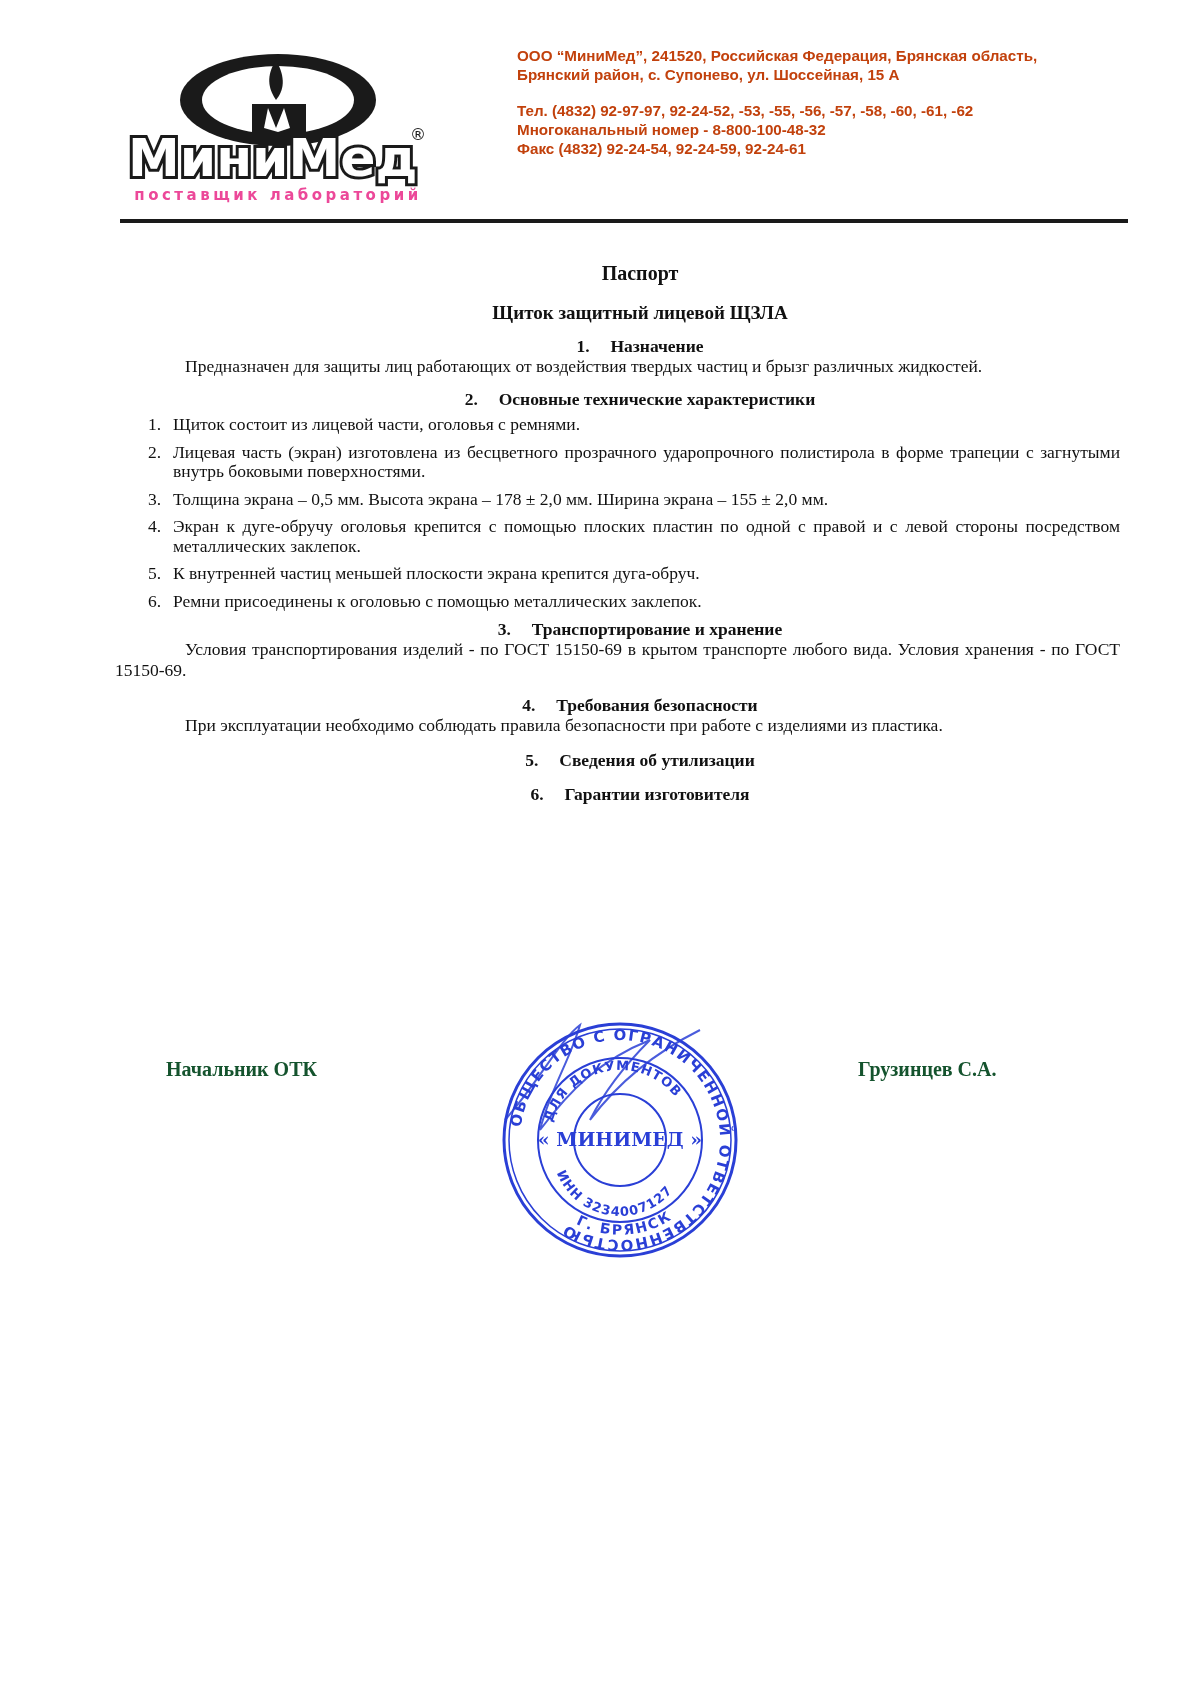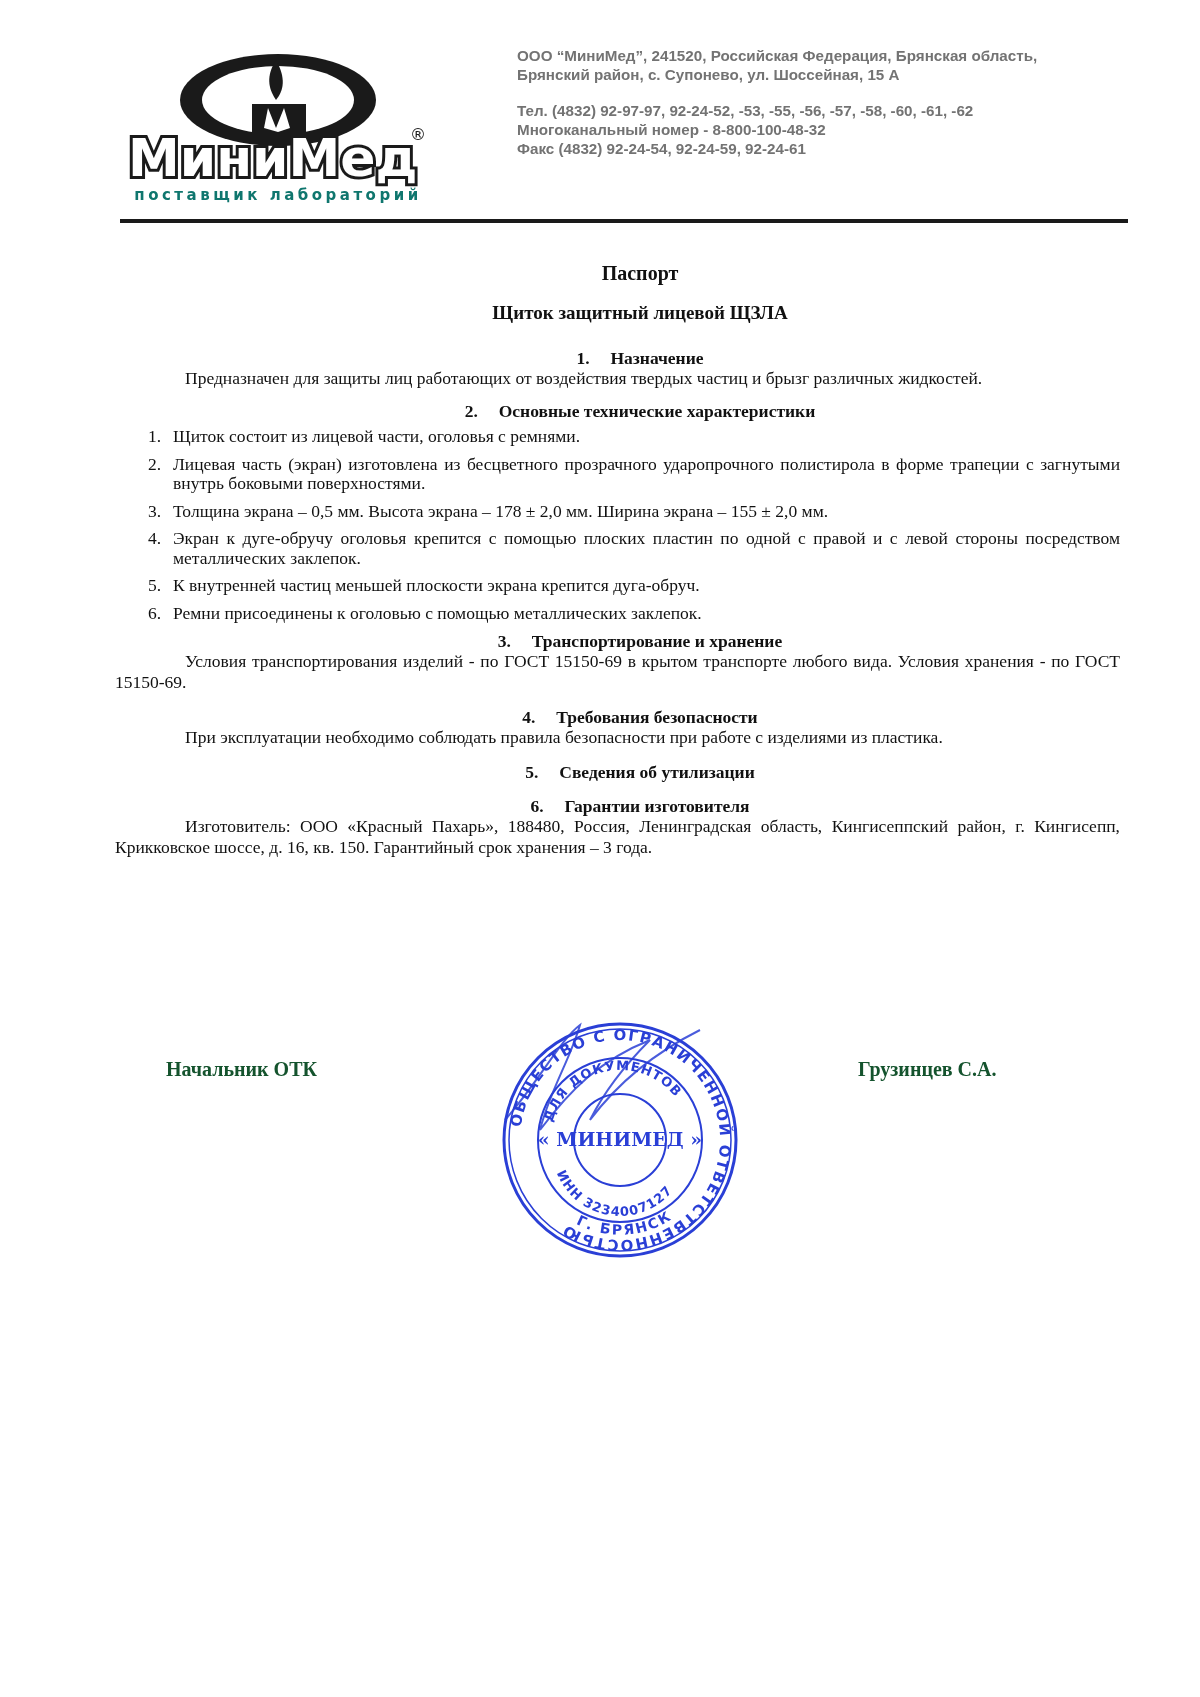--- a/index.html
+++ b/index.html
@@ -3,23 +3,23 @@
   <meta charset="utf-8">
   <style>
     html, body { margin: 0; padding: 0; background: #ffffff; }
     body { width: 1200px; height: 1697px; position: relative; overflow: hidden; color: #111; }
 
     
     .letterhead { position: absolute; left: 0; top: 0; width: 1200px; height: 230px; }
     .logo { position: absolute; left: 118px; top: 48px; width: 330px; height: 165px; }
     .logo svg { display: block; }
     .logo-tagline { position: absolute; left: 0; top: 138px; width: 320px; text-align: center;
-      font-family: "DejaVu Sans", sans-serif; font-weight: bold; font-size: 15px; letter-spacing: 3.5px; color: #0f766e; }
+      font-family: "DejaVu Sans", sans-serif; font-weight: bold; font-size: 15px; letter-spacing: 3.5px; color: #ec4899; }
     .company-info { position: absolute; left: 517px; top: 46px; width: 620px;
-      font-family: "Liberation Sans", sans-serif; font-weight: bold; font-size: 15.2px; line-height: 19px; color: #737373; }
+      font-family: "Liberation Sans", sans-serif; font-weight: bold; font-size: 15.2px; line-height: 19px; color: #c2410c; }
     .company-info .block { margin-bottom: 17px; }
     .company-info .line { white-space: nowrap; }
     .company-info .row { display: flex; position: relative; height: 20px; margin-top: 2px; }
     .company-info .inn-label { font-weight: bold; }
     .company-info .inn-value { font-weight: normal; margin-left: 4px; }
     .company-info .website { position: absolute; left: 194px; }
     .company-info .email { position: absolute; left: 387px; }
     .rule { position: absolute; left: 120px; top: 219px; width: 1008px; height: 4px; background: #1a1a1a; }
 
     
@@ -72,21 +72,21 @@
       <div class="line">Факс (4832) 92-24-54, 92-24-59, 92-24-61</div>
     </div>
   </div>
   <div class="rule"></div>
 </div>
 
 <div class="doc">
   <div class="doc-title">Паспорт</div>
   <div class="doc-subtitle">Щиток защитный лицевой ЩЗЛА</div>
 
-  <div style="margin-top:20px" class="section-heading">
+  <div style="margin-top:8px" class="section-heading">
     <span class="num">1.</span><span>Назначение</span>
   </div>
   <div class="para tight" style="text-indent:25px">Предназначен для защиты лиц работающих от воздействия твердых частиц и брызг различных жидкостей.</div>
 
   <div style="margin-top:12px" class="section-heading">
     <span class="num">2.</span><span>Основные технические характеристики</span>
   </div>
   <ol class="specs" style="margin-top:6px; margin-left:-12px">
     <li><span class="n">1.</span><span>Щиток состоит из лицевой части, оголовья с ремнями.</span></li>
     <li><span class="n">2.</span><span>Лицевая часть (экран) изготовлена из бесцветного прозрачного ударопрочного полистирола в форме трапеции с загнутыми внутрь боковыми поверхностями.</span></li>
@@ -106,21 +106,20 @@
   </div>
   <div class="para" style="margin-left:-45px; text-indent:70px">При эксплуатации необходимо соблюдать правила безопасности при работе с изделиями из пластика.</div>
 
   <div style="margin-top:14px" class="section-heading">
     <span class="num">5.</span><span>Сведения об утилизации</span>
   </div>
 
   <div style="margin-top:14px" class="section-heading">
     <span class="num">6.</span><span>Гарантии изготовителя</span>
   </div>
-  <div class="para" style="margin-left:-45px; text-indent:70px">Изготовитель: ООО «Красный Пахарь», 188480, Россия, Ленинградская область, Кингисеппский район, г. Кингисепп, Крикковское шоссе, д. 16, кв. 150. Гарантийный срок хранения – 3 года.</div>
 </div>
 
 <div class="sig-label" style="left:166px; top:1058px">Начальник ОТК</div>
 <div class="sig-label" style="left:858px; top:1058px">Грузинцев С.А.</div>
 
 <svg class="stamp" viewBox="0 0 240 240">
   <defs>
     <path id="outerArc" d="M 120 120 m -100 0 a 100 100 0 1 1 200 0 a 100 100 0 1 1 -200 0"></path>
     <path id="innerTopArc" d="M 50 120 a 70 70 0 0 1 140 0"></path>
     <path id="innerBottomArc" d="M 52 128 a 68 68 0 0 0 136 0"></path>

